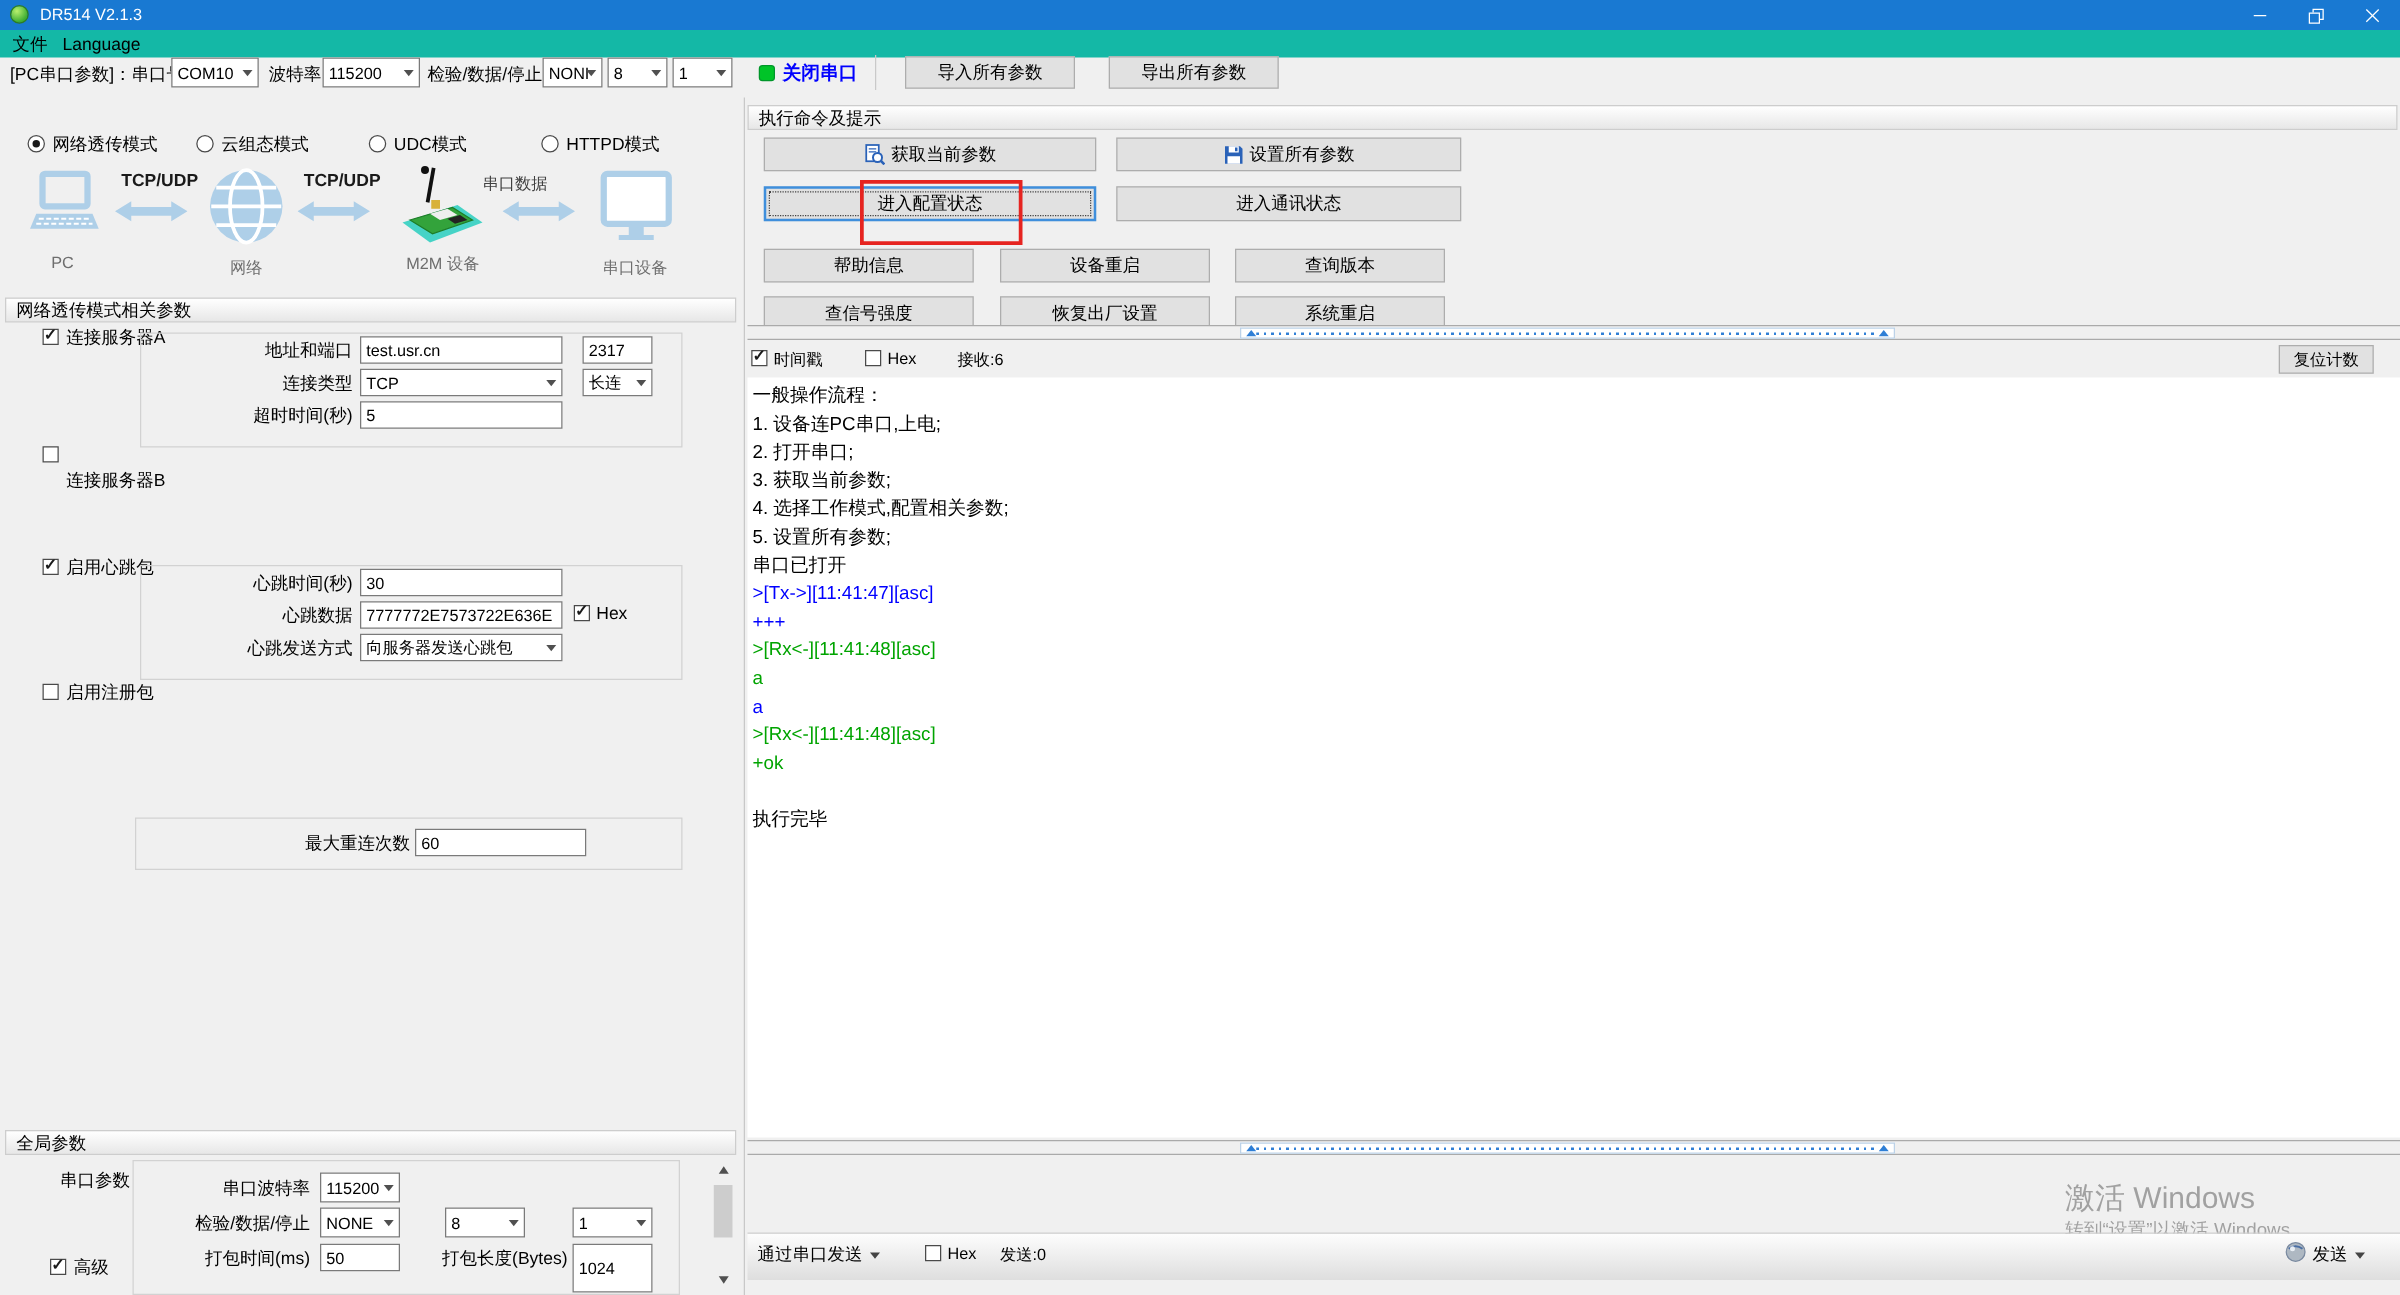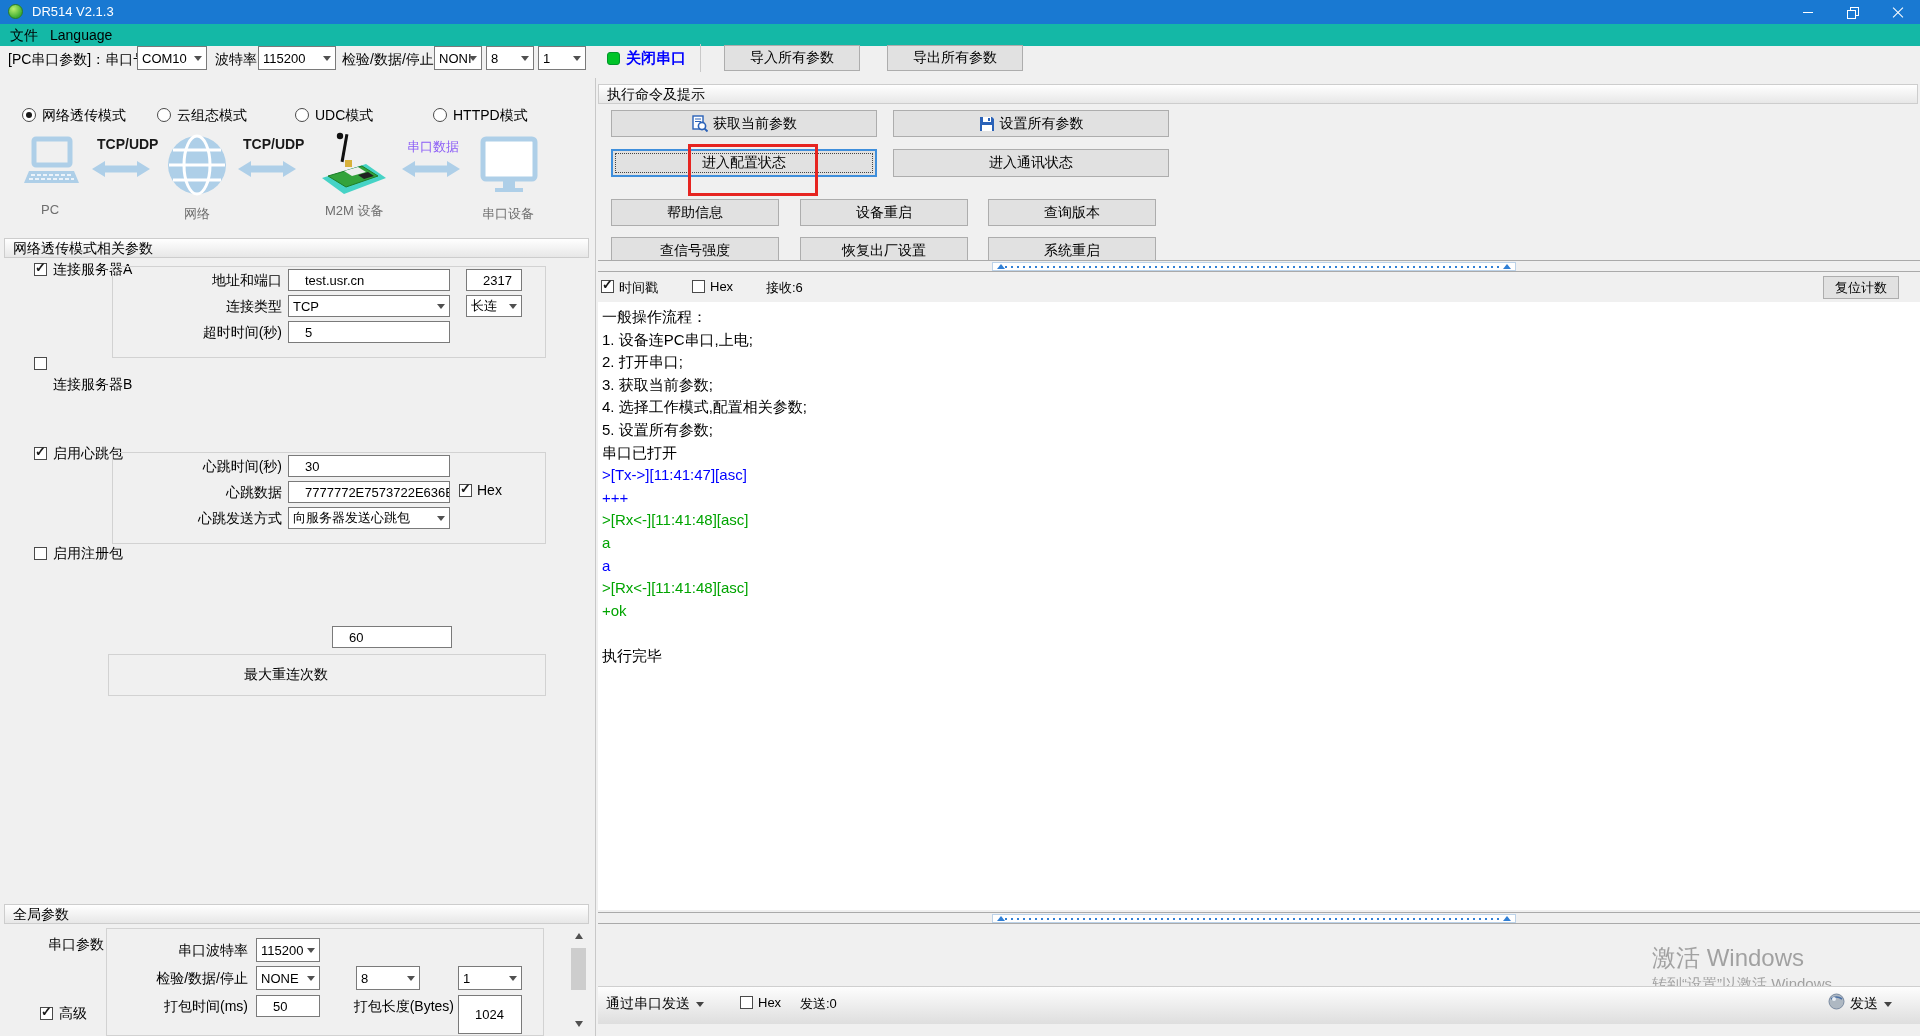--- a/index.html
+++ b/index.html
@@ -24,21 +24,21 @@
   .menu-item{position:absolute;top:2px;font-size:14px;padding:1px 6px;}
   .toolbar-sep{position:absolute;width:1px;background:#c9c9c9;}
   .lbl{position:absolute;font-size:14px;white-space:nowrap;}
   .lbl13{position:absolute;font-size:13px;white-space:nowrap;}
   .rlabel{position:absolute;font-size:14px;text-align:right;white-space:nowrap;}
   .combo{position:absolute;background:#fff;border:1px solid #7a7a7a;box-sizing:border-box;
          display:flex;align-items:center;padding:0 16px 0 4px;font-size:13px;overflow:hidden;}
   .combo .chev{position:absolute;right:4px;top:50%;margin-top:-2px;width:0;height:0;
          border-left:4px solid transparent;border-right:4px solid transparent;border-top:5px solid #505050;}
   .tinput{position:absolute;background:#fff;border:1px solid #7a7a7a;box-sizing:border-box;
-         display:flex;align-items:center;padding:0 16px;font-size:13px;overflow:hidden;white-space:nowrap;}
+         display:flex;align-items:center;padding:0 4px;font-size:13px;overflow:hidden;white-space:nowrap;}
   .cb{position:absolute;width:13px;height:13px;background:#fff;border:1px solid #4a4a4a;box-sizing:border-box;}
   .cb.checked::after{content:"\2713";position:absolute;left:0px;top:-4px;font-size:13px;font-weight:bold;color:#1a1a1a;}
   .radio{position:absolute;width:14px;height:14px;border-radius:50%;background:#fff;border:1px solid #4a4a4a;box-sizing:border-box;}
   .radio.sel::after{content:"";position:absolute;left:3px;top:3px;width:6px;height:6px;border-radius:50%;background:#1a1a1a;}
   .groupbar{position:absolute;height:20px;background:linear-gradient(#ffffff,#e7e7e7);
       border:1px solid #cdcdcd;box-sizing:border-box;font-size:14px;line-height:18px;padding-left:8px;}
   .fieldbox{position:absolute;border:1px solid #d2d2d2;box-sizing:border-box;}
   .win-btn{position:absolute;background:#e1e1e1;border:1px solid #adadad;box-sizing:border-box;
       display:flex;align-items:center;justify-content:center;font-size:14px;gap:5px;}
   .win-btn.focused{border:2px solid #3f8fdc;outline:1px dotted #444;outline-offset:-5px;}
@@ -167,21 +167,21 @@
   </svg>
   <svg class="abs" style="left:314px;top:130px" width="76" height="68" viewBox="0 0 76 68">
     <rect x="29" y="4" width="3" height="28" fill="#111" transform="rotate(10 30 18)"></rect>
     <circle cx="26" cy="6" r="3.2" fill="#111"></circle>
     <polygon points="8,48 52,34 72,48 30,64" fill="#46d3c6"></polygon>
     <polygon points="14,46 48,36 64,46 32,57" fill="#33a33b" stroke="#1e7d27" stroke-width="1"></polygon>
     <rect x="31" y="30" width="7" height="7" fill="#d8b13a"></rect>
     <polygon points="30,41 44,37 52,42 38,46" fill="#eeeeee"></polygon>
     <polygon points="44,45 54,42 60,46 50,49" fill="#222222"></polygon>
   </svg>
-  <span class="diag-lbl" style="left:407px;top:138px;color:#8b5cf6">串口数据</span>
+  <span class="diag-lbl" style="left:386px;top:138px;color:#404040">串口数据</span>
   <svg class="abs" style="left:402px;top:160px" width="58" height="18" viewBox="0 0 58 18">
     <polygon points="0,9 13,1 13,5.5 45,5.5 45,1 58,9 45,17 45,12.5 13,12.5 13,17" fill="#aecfe8"></polygon>
   </svg>
   <svg class="abs" style="left:478px;top:136px" width="62" height="60" viewBox="0 0 62 60">
     <rect x="5" y="3" width="52" height="40" rx="3" fill="#ffffff" stroke="#aecfe8" stroke-width="5"></rect>
     <rect x="25" y="45" width="12" height="7" fill="#aecfe8"></rect>
     <rect x="17" y="52" width="28" height="4" fill="#aecfe8"></rect>
   </svg>
   <span class="diag-lbl" style="left:41px;top:202px">PC</span>
   <span class="diag-lbl" style="left:184px;top:205px">网络</span>
@@ -234,21 +234,21 @@
   <div class="combo" style="left:288px;top:507px;width:162px;height:22px">
     <span>向服务器发送心跳包</span>
       <span class="chev"></span>
   </div>
 
   <span class="cb" style="left:34px;top:547px"></span>
   <span class="lbl" style="left:53px;top:545px">启用注册包</span>
 
   <div class="fieldbox" style="left:108px;top:654px;width:438px;height:42px"></div>
   <span class="rlabel" style="left:198px;top:666px;width:130px">最大重连次数</span>
-  <div class="tinput" style="left:332px;top:626px;width:120px;height:22px">
+  <div class="tinput" style="left:332px;top:663px;width:137px;height:22px">
       <span>60</span>
     </div>
 
   <div class="groupbar" style="left:4px;top:904px;width:585px">全局参数</div>
   <span class="lbl" style="left:48px;top:936px">串口参数</span>
   <div class="fieldbox" style="left:106px;top:928px;width:438px;height:108px"></div>
   <span class="rlabel" style="left:116px;top:942px;width:132px">串口波特率</span>
   <div class="combo" style="left:256px;top:938px;width:64px;height:24px">
     <span>115200</span>
       <span class="chev"></span>

